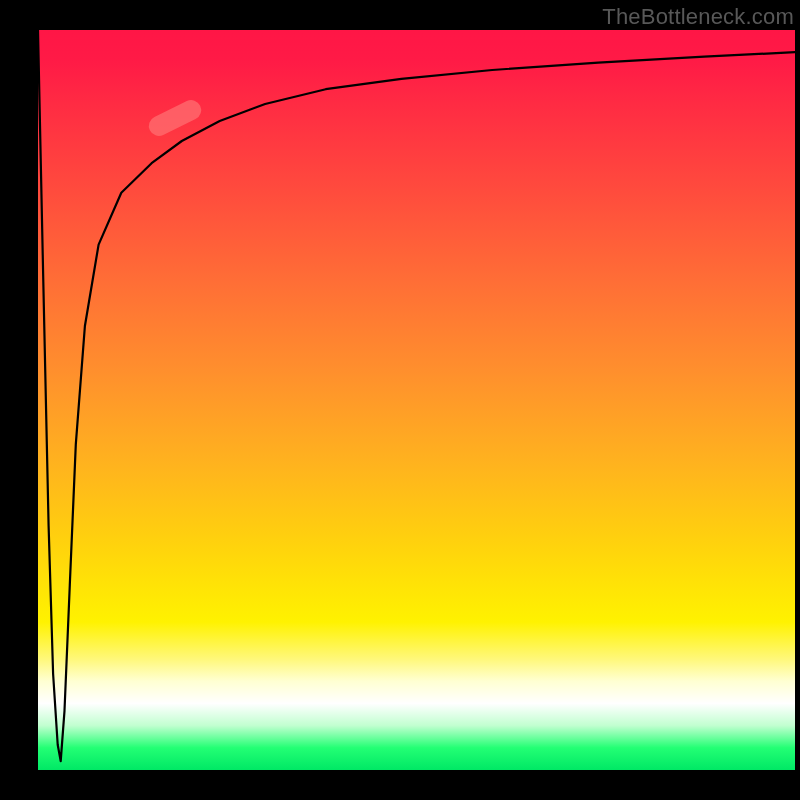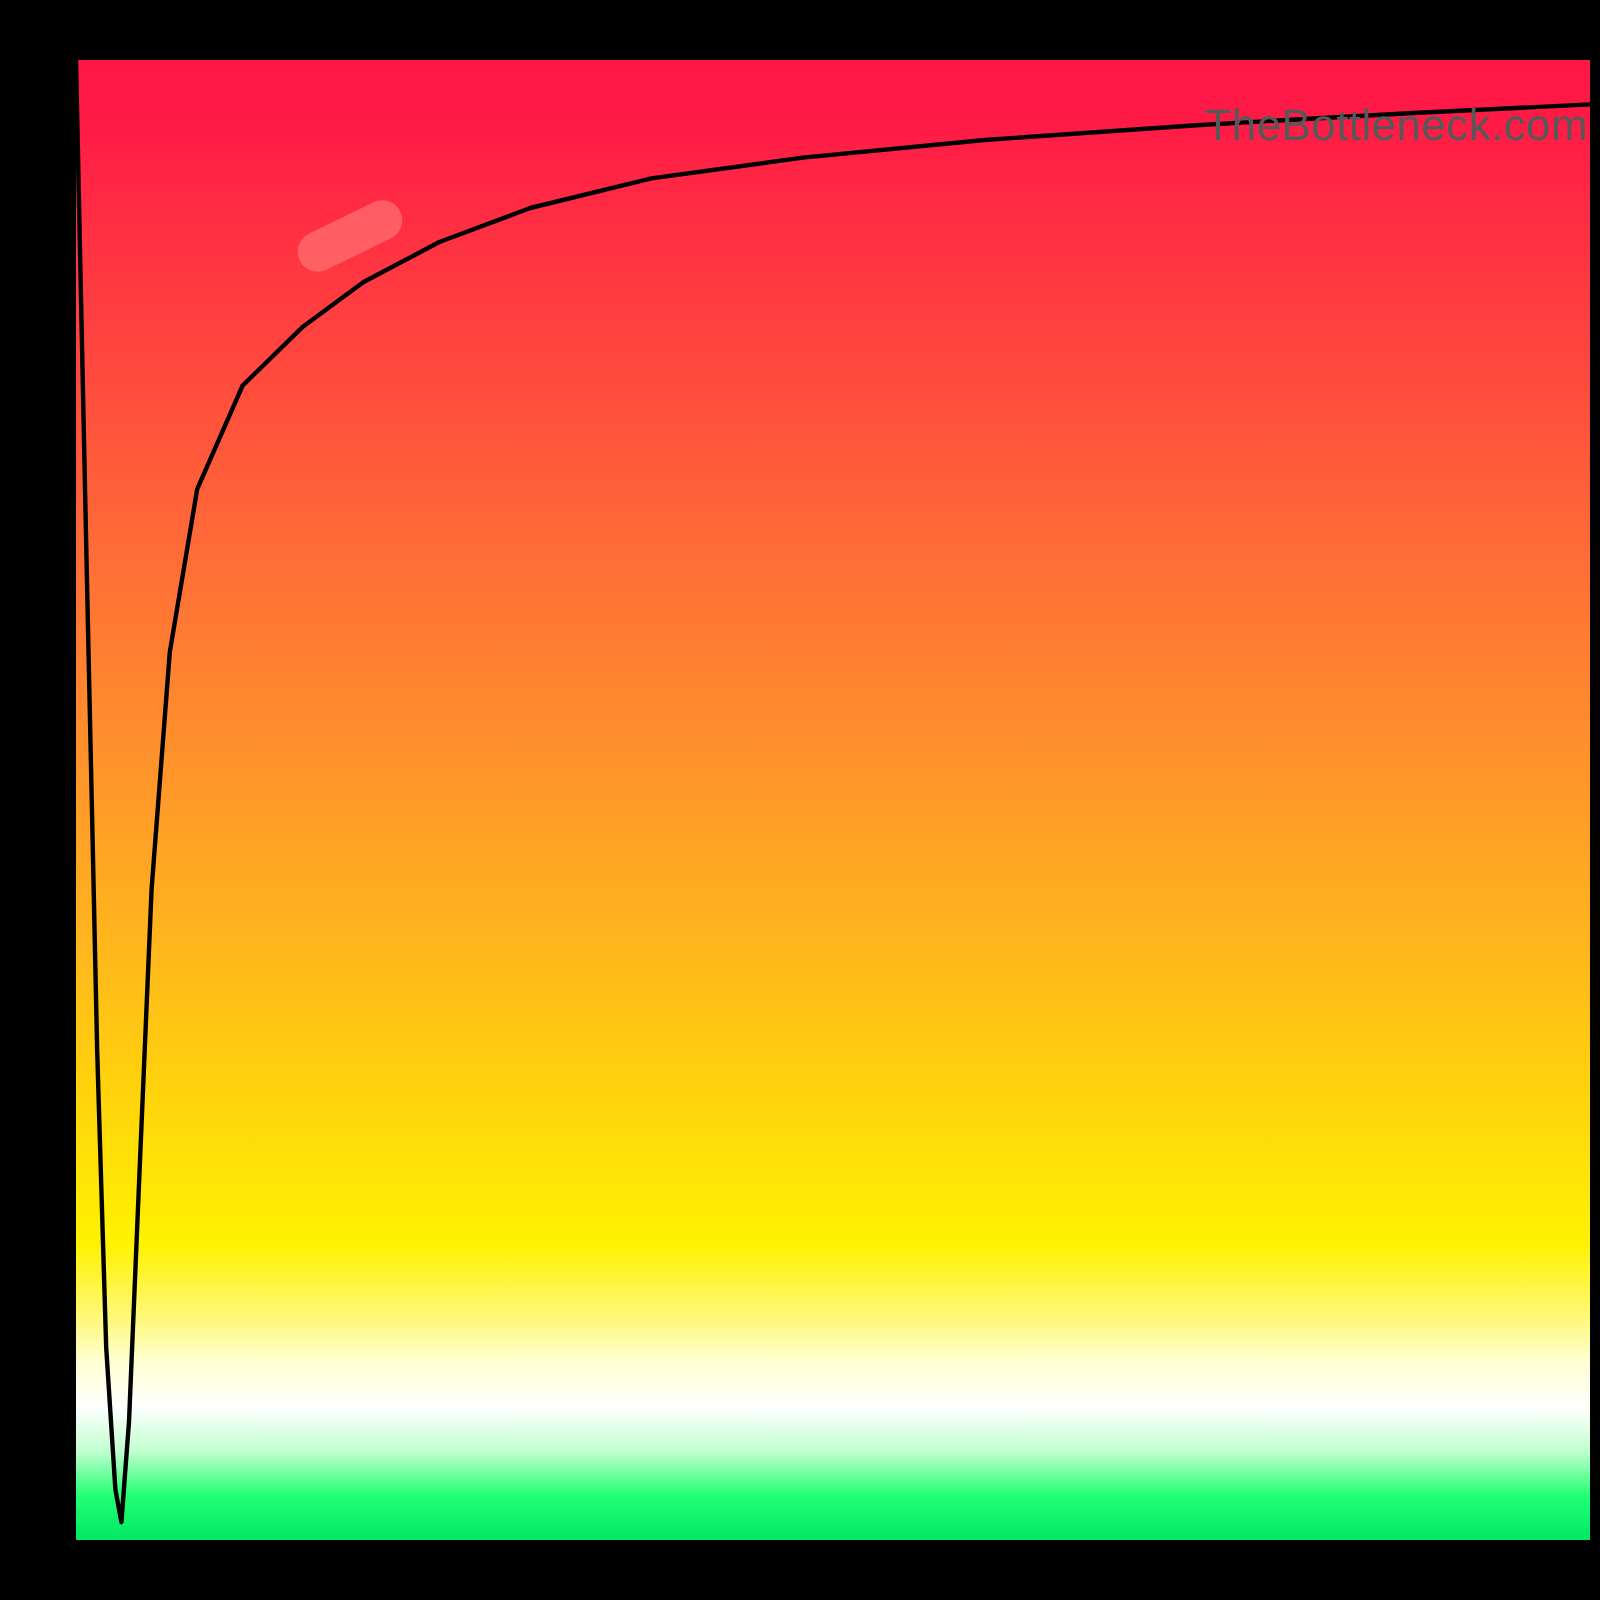--- a/index.html
+++ b/index.html
@@ -59,21 +59,20 @@
     border-radius: 10px;
     transform-origin: center center;
   }
 
   .watermark {
     position: absolute;
     color: #585858;
     font-size: 22px;
     letter-spacing: 0.2px;
     font-weight: 400;
-    margin-top: 46px;
   }
 </style>
 </head>
 <body>
 
 <div class="stage">
 
   <div class="plot" style="left: 38px; top: 30px; width: 757px; height: 740px;"></div>
 
   <svg class="curve-layer" width="800" height="800" viewBox="0 0 800 800">

